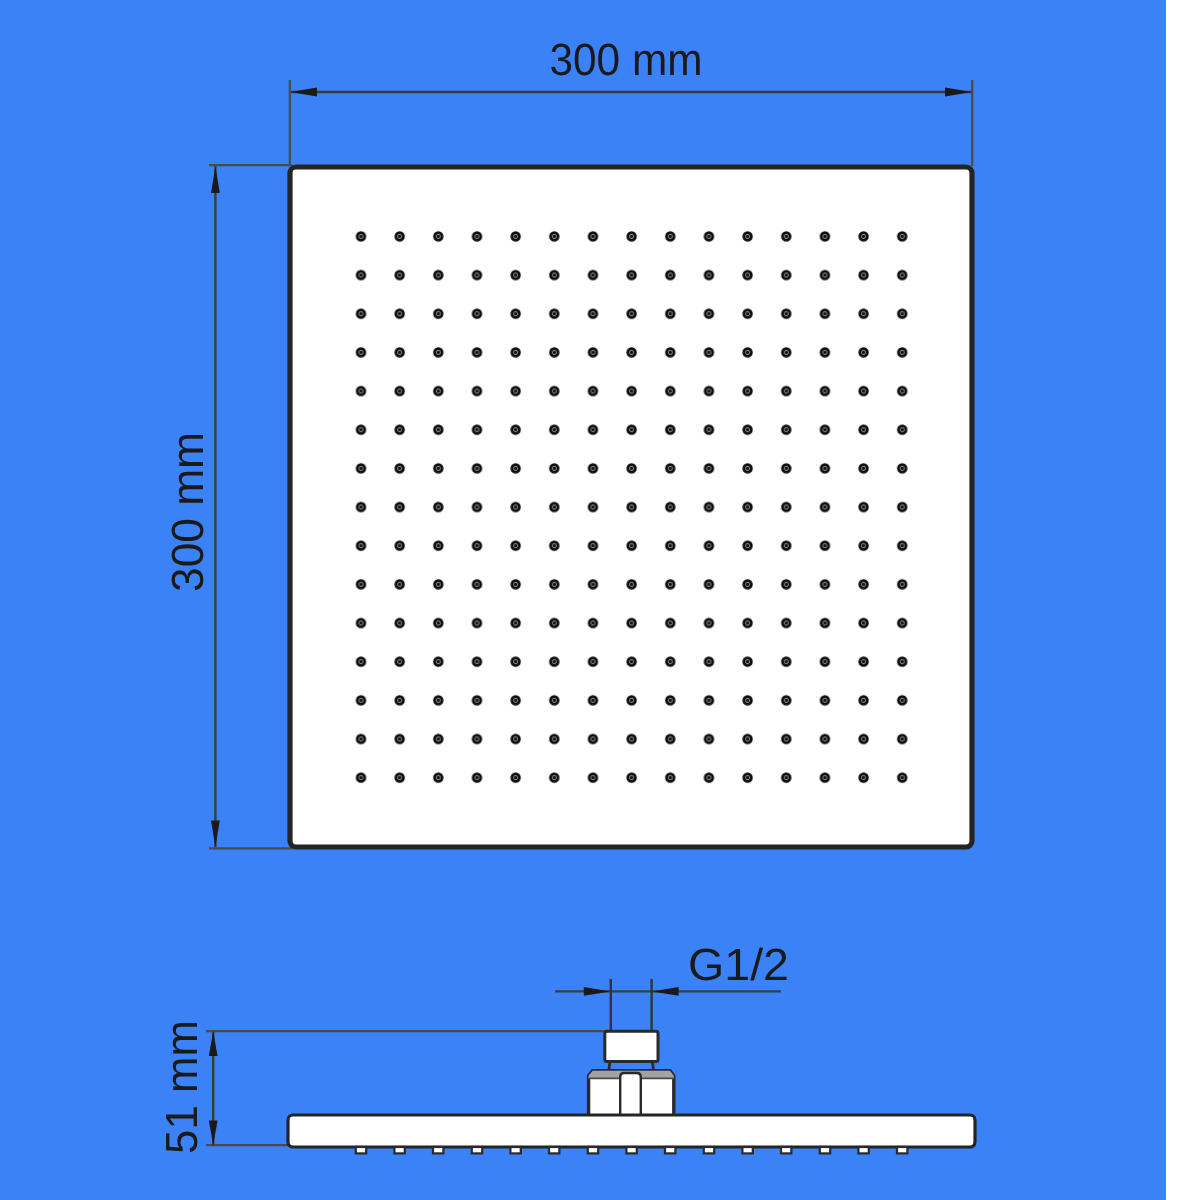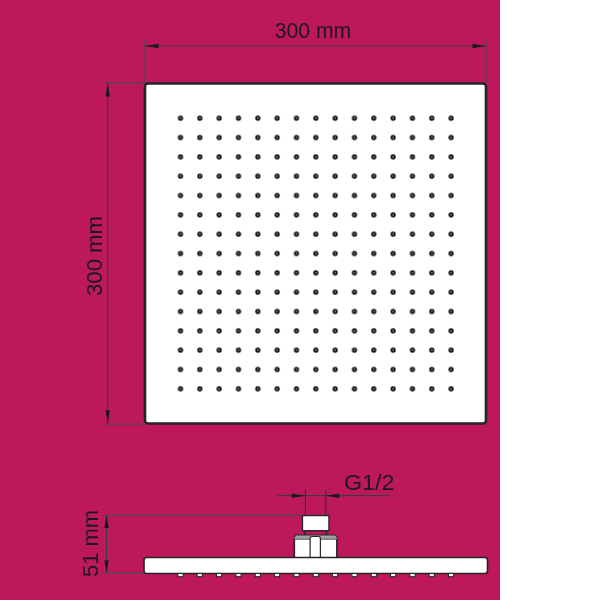--- a/index.html
+++ b/index.html
@@ -1,16 +1,16 @@
 <!DOCTYPE html>
 <html><head>
 <meta charset="utf-8">
 <style>
   html,body{margin:0;padding:0;background:#ffffff;}
-  .page{width:500px;height:600px;position:relative;background:#be185d;overflow:hidden;text-decoration:underline;}
+  .page{width:583px;height:600px;position:relative;background:#3b82f6;overflow:hidden;text-decoration:underline;}
   svg{display:block;}
   text{font-family:"Liberation Sans",sans-serif;fill:#1a1a1a;}
 </style>
 </head>
 <body>
 <div class="page">
 <svg width="600" height="600" viewBox="0 0 600 600">
   <defs>
     <pattern id="dots" x="170.84" y="108.54" width="19.33" height="19.33" patternUnits="userSpaceOnUse">
       <circle cx="9.665" cy="9.665" r="1.85" fill="#ffffff" stroke="#0d0d0d" stroke-width="1.5"></circle>

